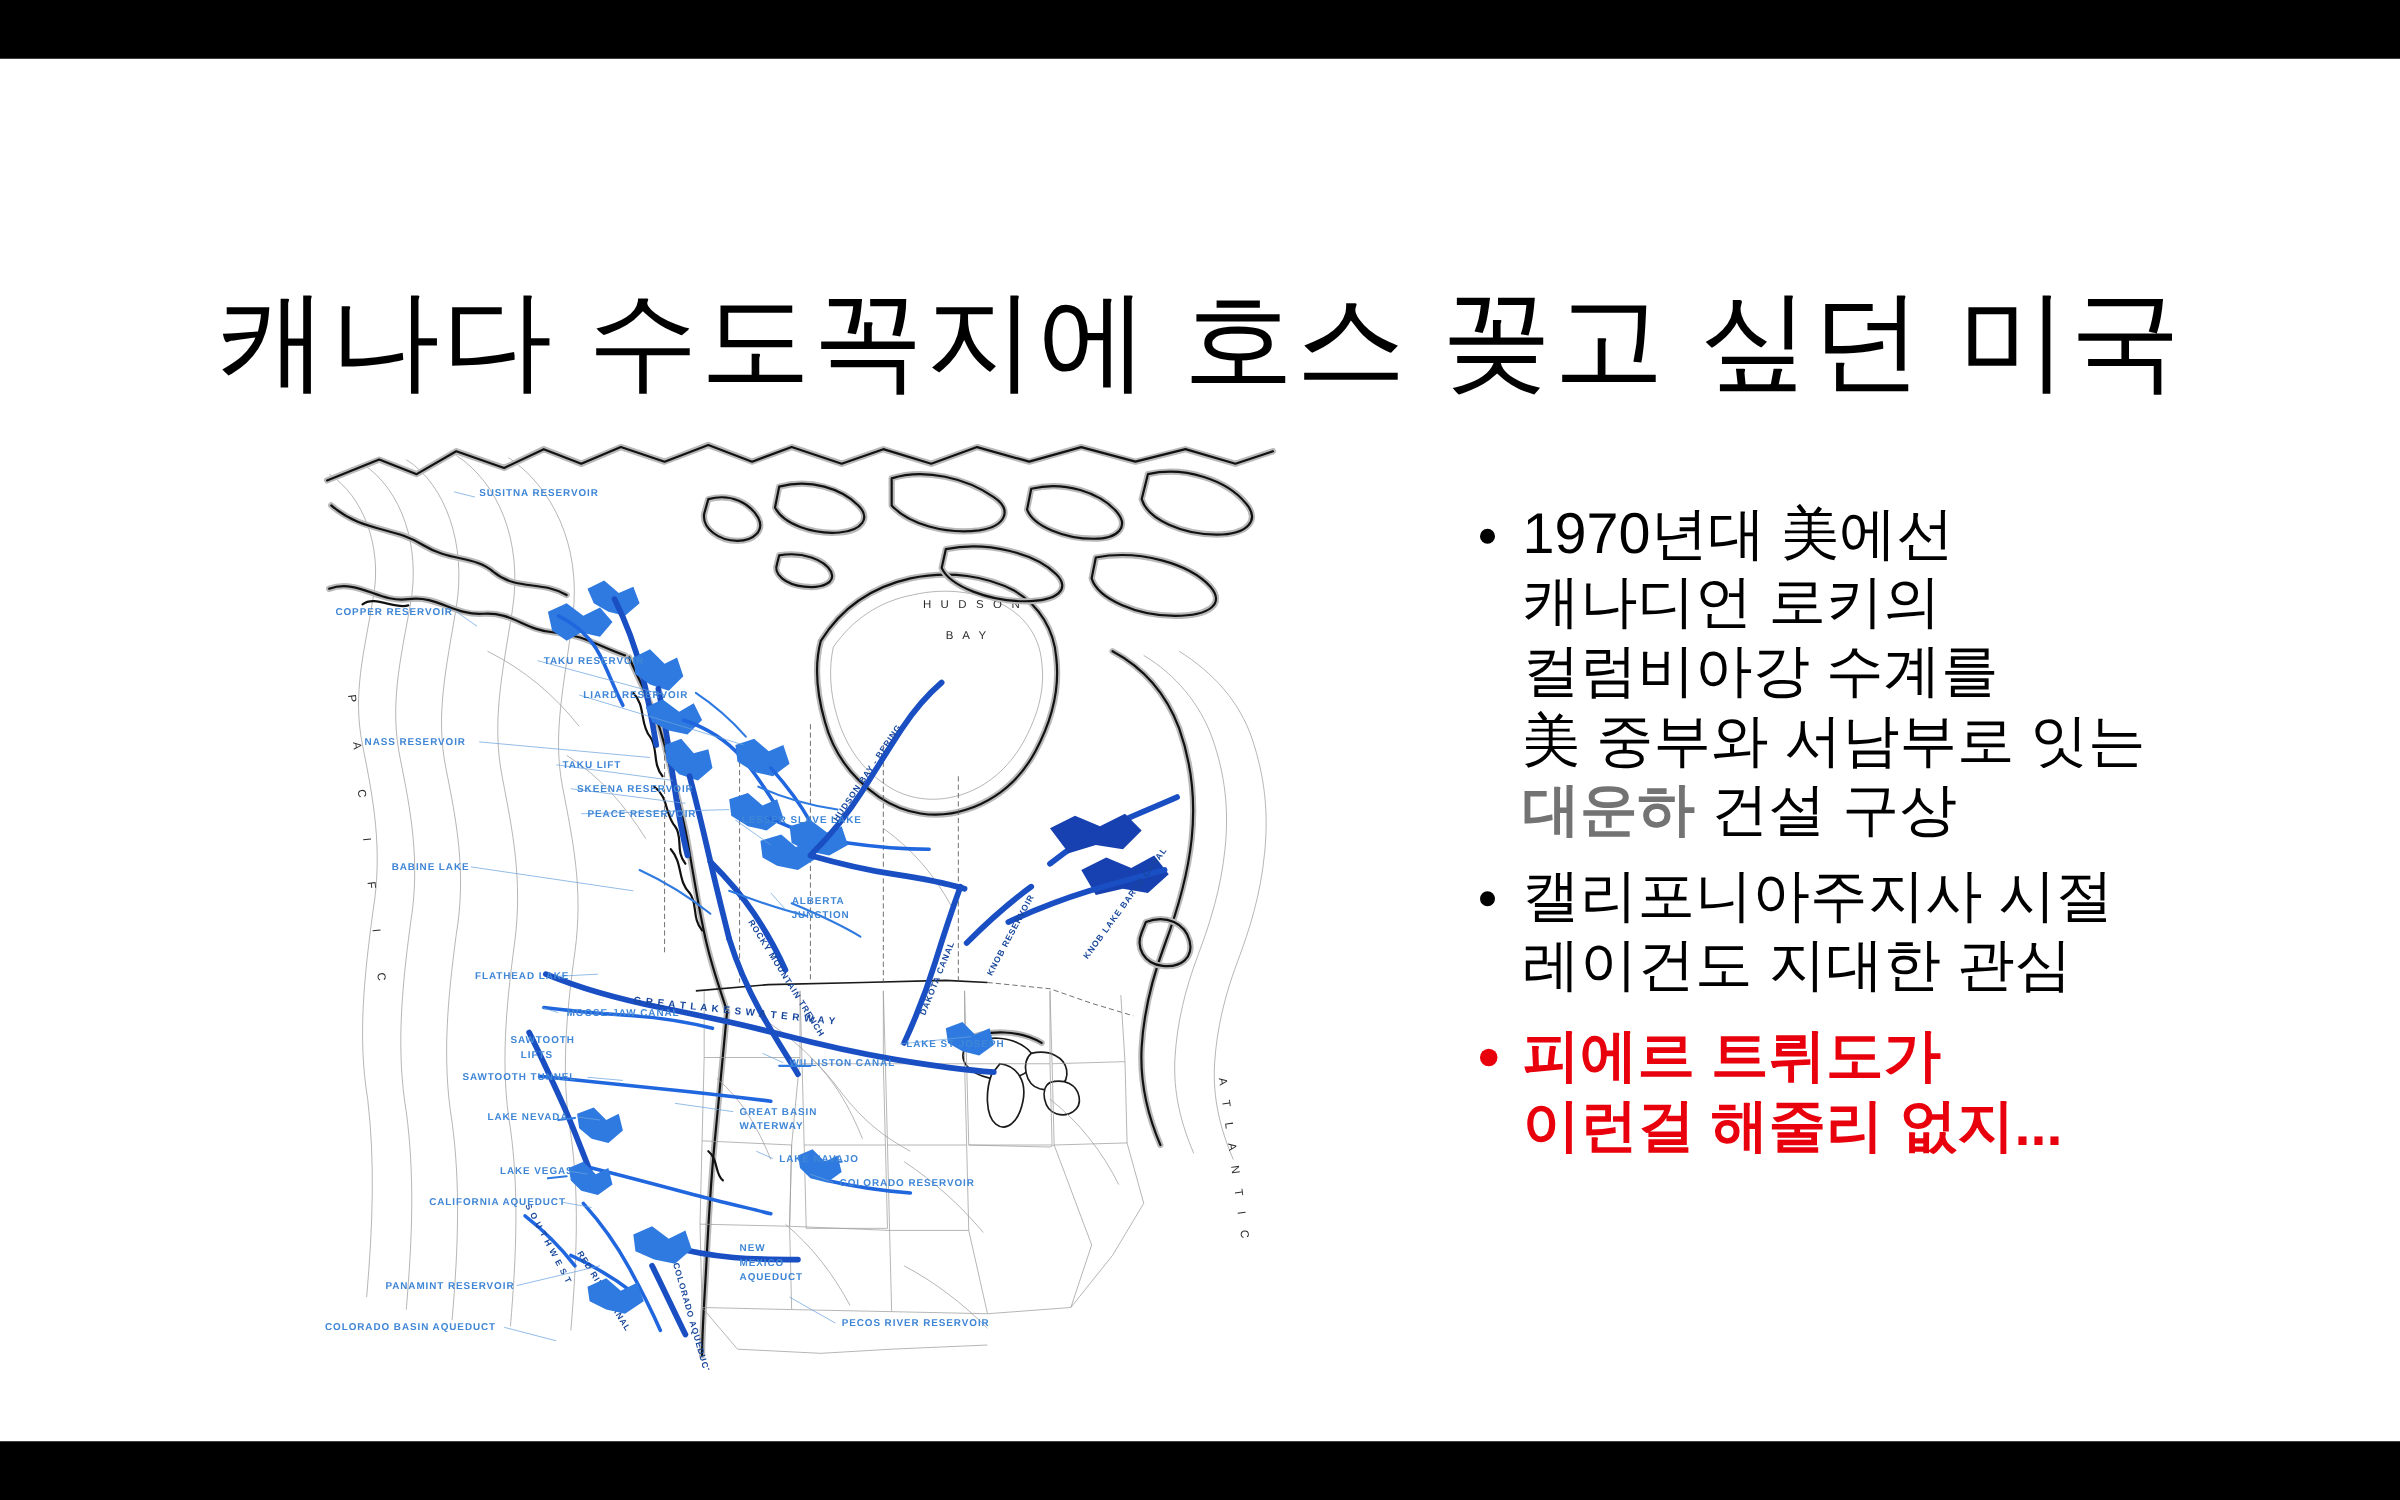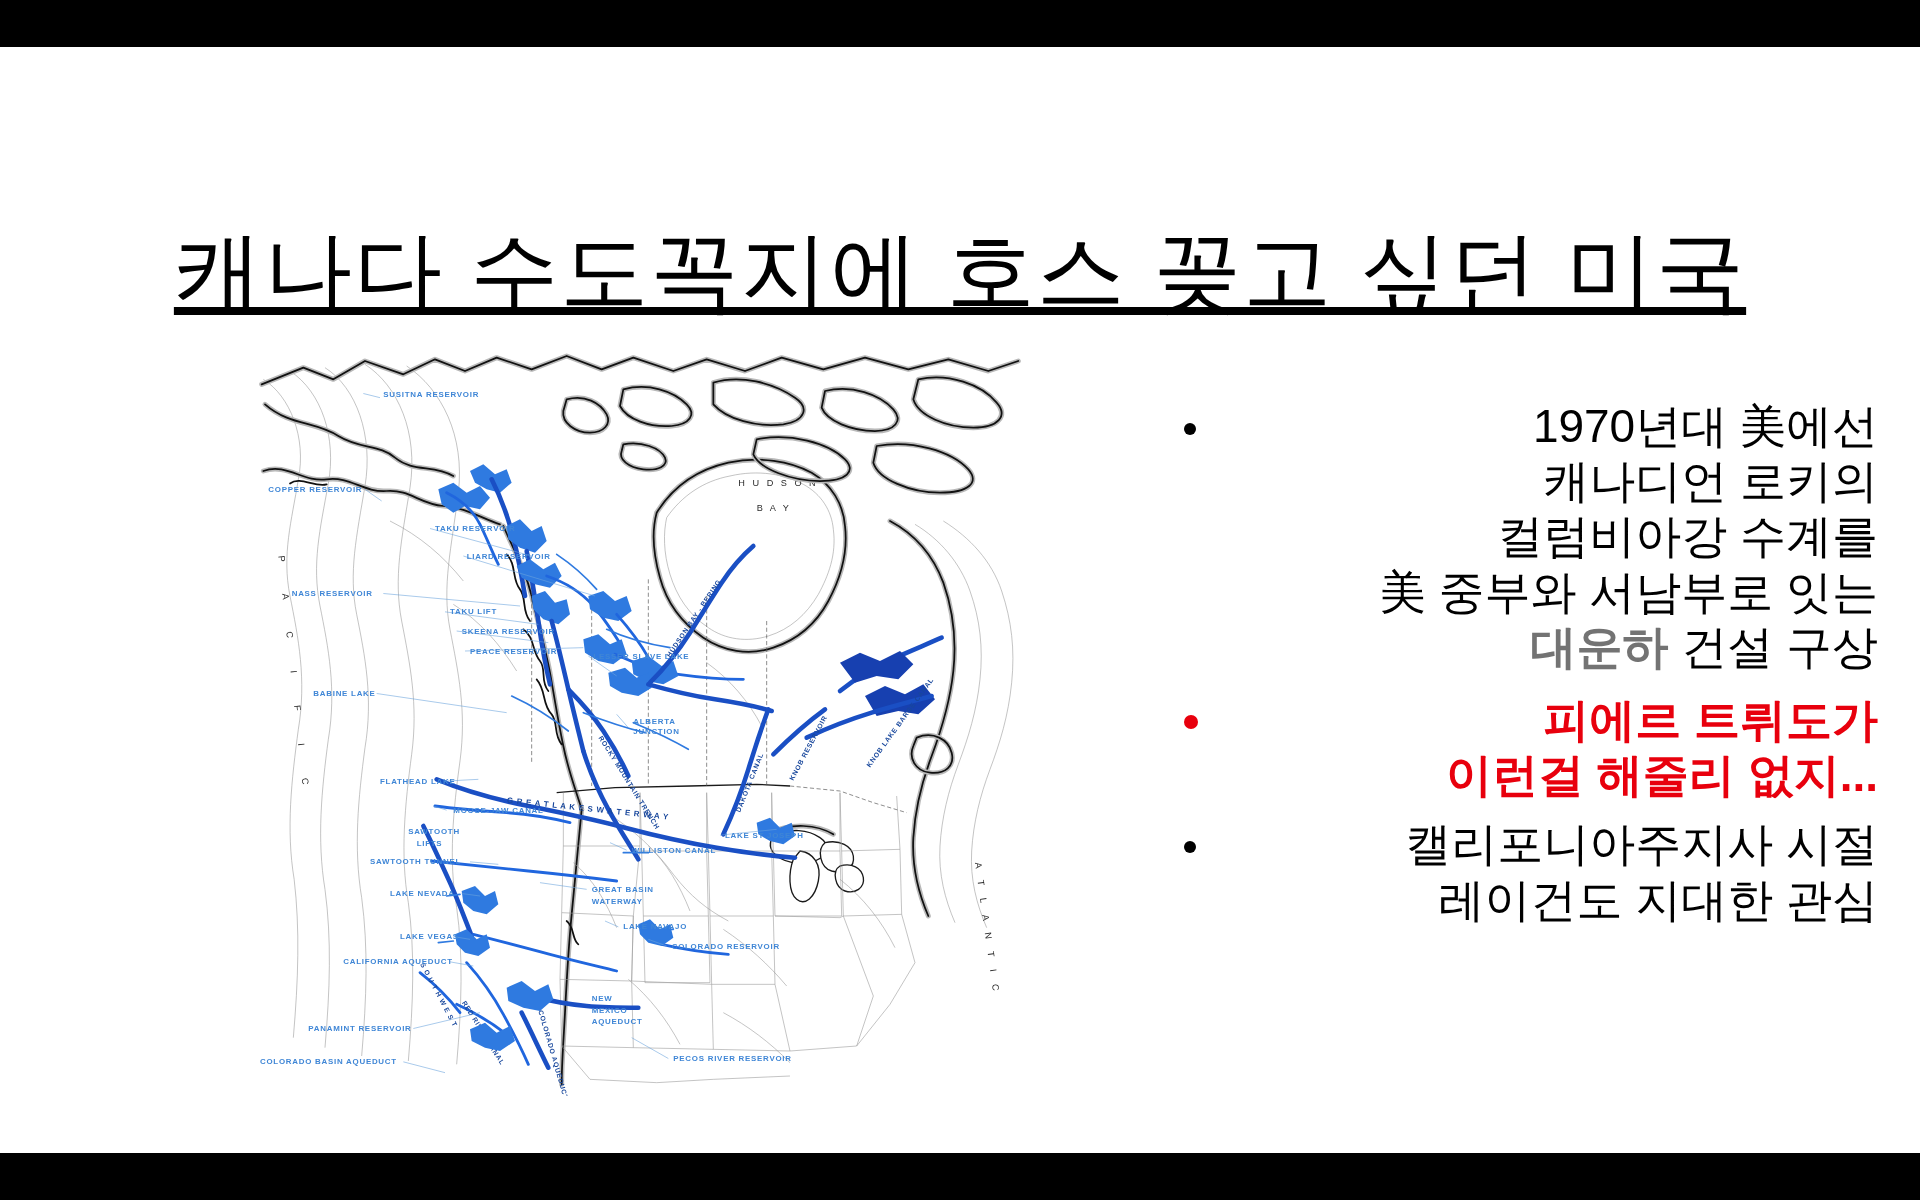--- a/index.html
+++ b/index.html
@@ -40,21 +40,20 @@
     left: 0;
     top: 120px;
     width: 1920px;
     text-align: center;
     font-size: 88px;
     line-height: 1.05;
     color: #000000;
     letter-spacing: 2px;
     white-space: nowrap;
     font-weight: 400;
-    text-decoration: underline;
   }
 
   
   #map-panel {
     position: absolute;
     left: 133px;
     top: 299px;
     width: 1014px;
     height: 750px;
     background: #ffffff;
@@ -70,21 +69,20 @@
     width: 700px;
     color: #000000;
   }
   .bullet {
     position: relative;
     padding-left: 40px;
     margin-bottom: 14px;
     font-size: 46px;
     line-height: 1.20;
     white-space: pre-line;
-    text-align: right;
   }
   .bullet::before {
     content: "";
     position: absolute;
     left: 6px;
     top: 24px;
     width: 12px;
     height: 12px;
     border-radius: 50%;
     background: currentColor;
@@ -510,22 +508,22 @@
       </svg>
     </div>
 
     <div id="body">
 
       <div class="bullet"><span>1970년대 美에선
 캐나디언 로키의
 컬럼비아강 수계를
 美 중부와 서남부로 잇는</span><br><span class="hl-blue">대운하</span><span> 건설 구상</span></div>
 
+      <div class="bullet"><span>캘리포니아주지사 시절
+레이건도 지대한 관심</span></div>
+
       <div class="bullet red"><span>피에르 트뤼도가
 이런걸 해줄리 없지...</span></div>
 
-      <div class="bullet"><span>캘리포니아주지사 시절
-레이건도 지대한 관심</span></div>
-
     </div>
 
   </div>
 </div>
 
 </body></html>

